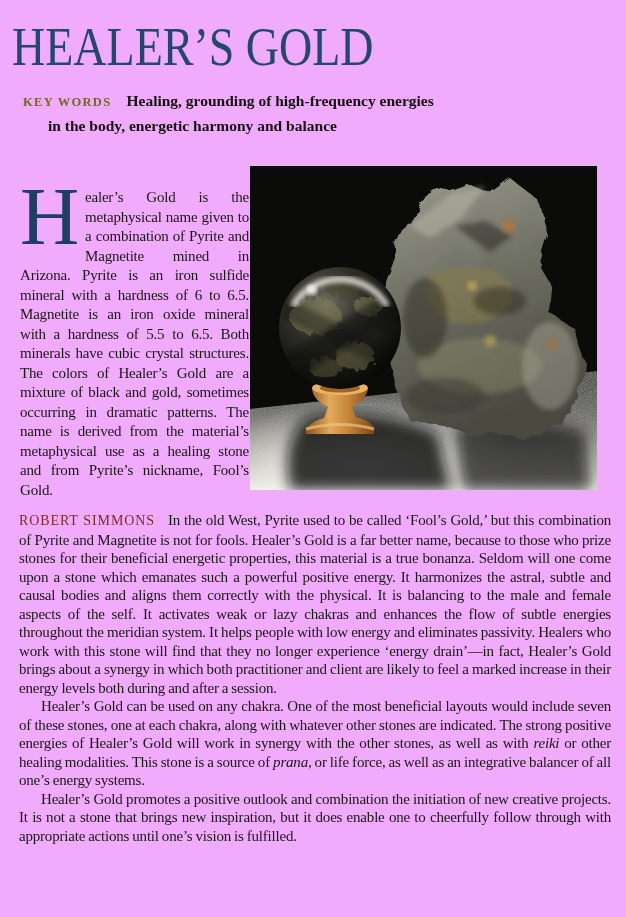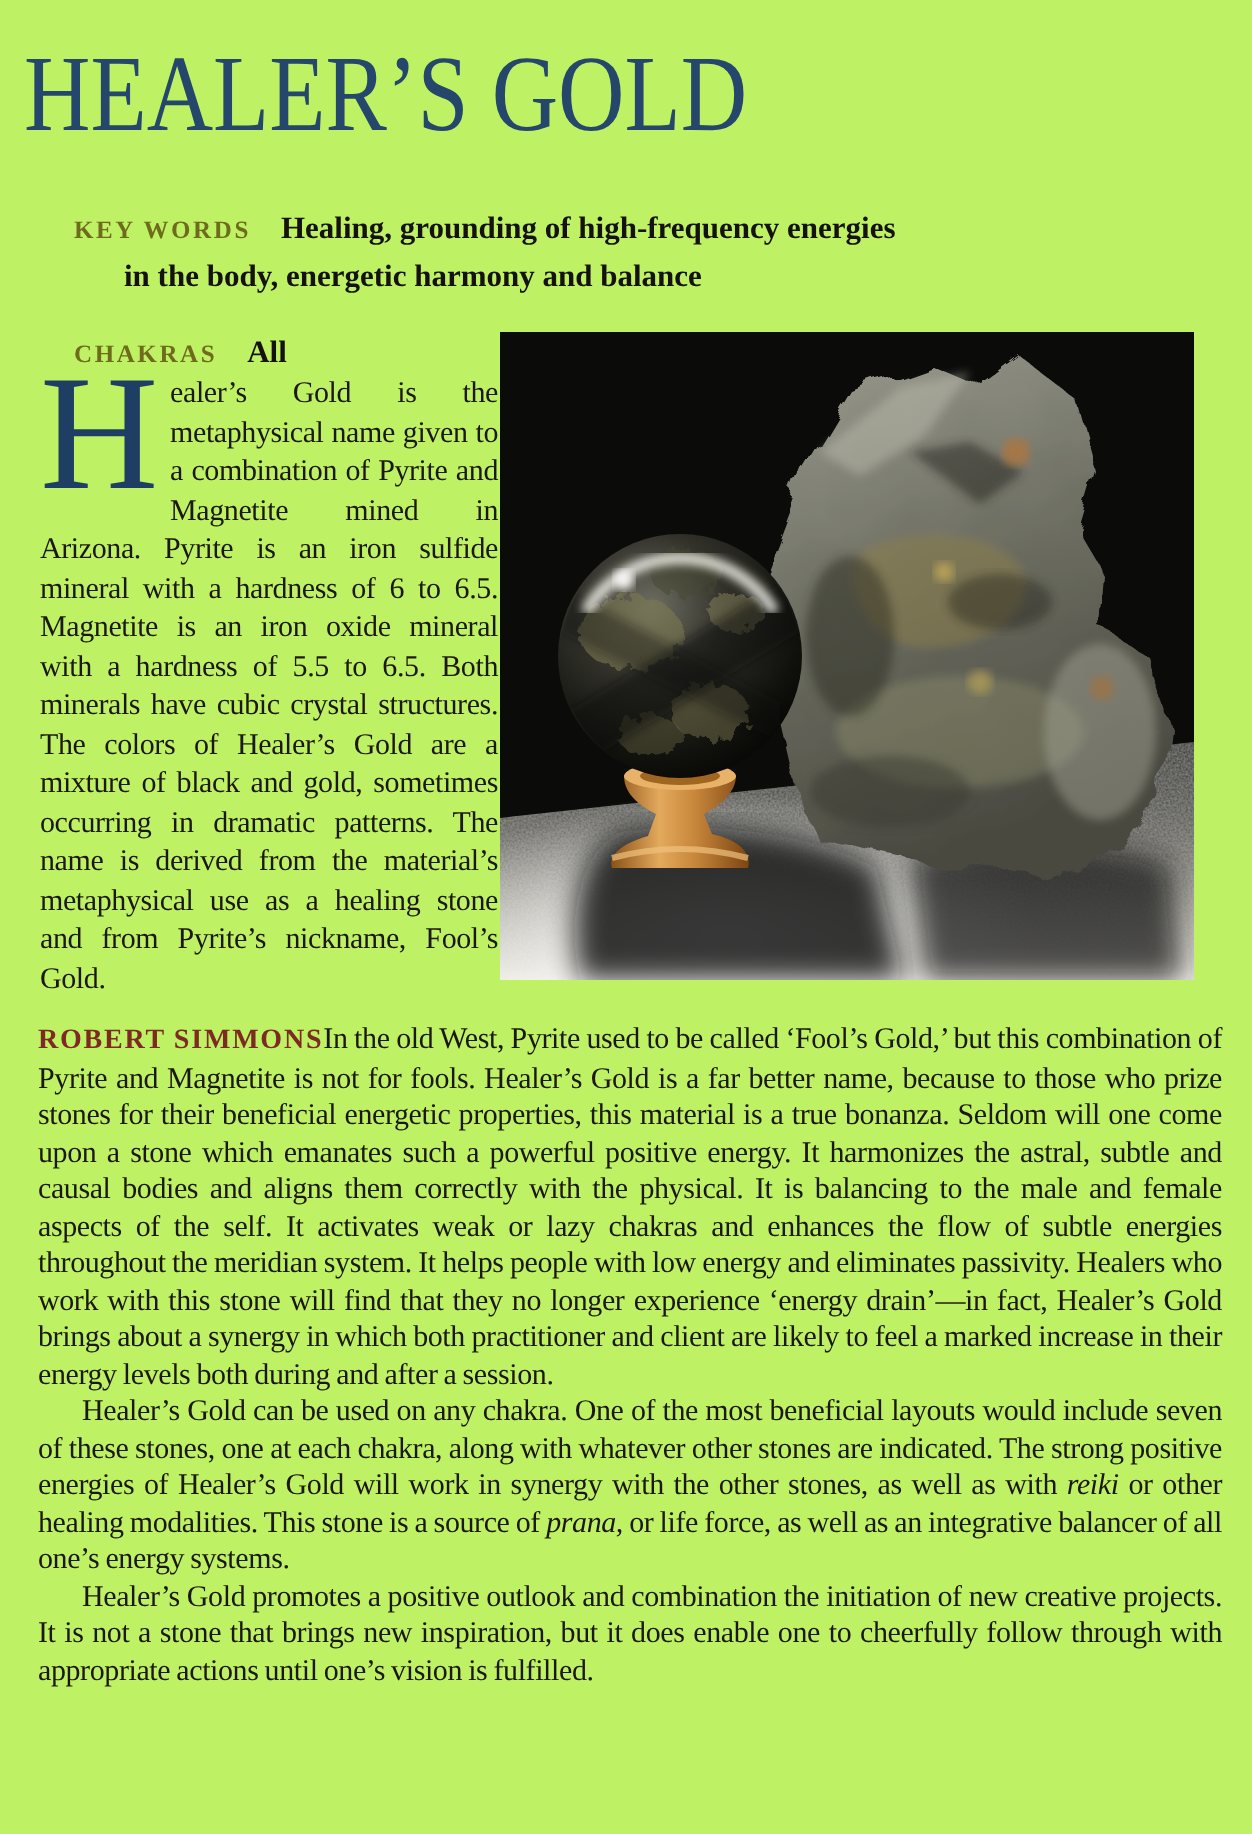--- a/index.html
+++ b/index.html
@@ -1,26 +1,26 @@
 <!DOCTYPE html>
 <html lang="en"><head>
 <meta charset="utf-8">
 <style>
   html,body{margin:0;padding:0;background:#ffffff;}
   .page{
-    position:relative;width:626px;height:917px;background:#bef264;
+    position:relative;width:626px;height:917px;background:#f0abfc;
     font-family:"Liberation Serif",serif;color:#1b1713;overflow:hidden;
   }
   .title{
     position:absolute;left:12px;top:20px;margin:0;
     font-size:46px;font-weight:normal;letter-spacing:0px;line-height:46px;
     color:#25476c;transform:scaleY(1.18);transform-origin:left top;white-space:nowrap;
   }
   .props{position:absolute;left:22px;top:88px;width:450px;}
-  .prop{margin:15px;line-height:23px;}
+  .prop{margin:1px;line-height:23px;}
   .prop.kw{padding-left:25px;text-indent:-25px;width:400px;}
   .label{
     color:#6f6b1d;font-weight:bold;font-size:12.5px;letter-spacing:1.3px;
     margin-right:15px;
   }
   .val{font-weight:bold;font-size:15.5px;color:#15110e;}
   .intro{
     position:absolute;left:20px;top:188px;width:229px;margin:0;
     font-size:15px;line-height:19.5px;text-align:justify;letter-spacing:-0.2px;
     hyphens:auto;-webkit-hyphens:auto;
@@ -33,34 +33,33 @@
     position:absolute;left:250px;top:166px;width:347px;height:324px;
   }
   .main{
     position:absolute;left:19px;top:511px;width:592px;
     font-size:15px;line-height:18.5px;text-align:justify;
     letter-spacing:-0.2px;word-spacing:-0.5px;
   }
   .main p{margin:0;}
   .main p.indent{text-indent:22px;font-family:Liberation Serif, serif;}
   .author{
-    color:#7d2b22;font-weight:bold;font-size:14px;letter-spacing:1px;
-    letter-spacing:0.9px;
+    color:#7d2b22;font-weight:normal;font-size:14px;letter-spacing:1px;
+    margin-right:13px;letter-spacing:0.9px;
   }
 </style>
 </head>
 <body>
 
 <div class="page">
 
   <h1 class="title">HEALER’S GOLD</h1>
 
   <div class="props">
     <p class="prop kw"><span class="label">KEY WORDS</span><span class="val">Healing, grounding of high-frequency energies in the body, energetic harmony and balance</span></p>
-    <p class="prop"><span class="label">CHAKRAS</span><span class="val">All</span></p>
   </div>
 
   <div class="photo">
     <svg width="347" height="324" viewBox="0 0 347 324">
       <defs>
         <linearGradient id="tableG" x1="0" y1="0" x2="0" y2="1">
           <stop offset="0" stop-color="#191917"></stop>
           <stop offset="0.35" stop-color="#55544f"></stop>
           <stop offset="0.7" stop-color="#a7a69e"></stop>
           <stop offset="1" stop-color="#e9e7e0"></stop>

